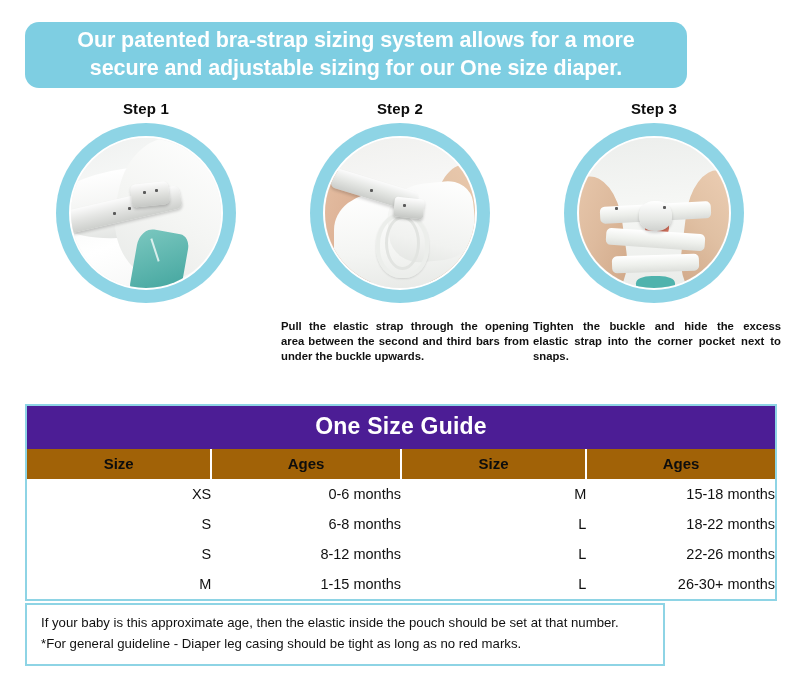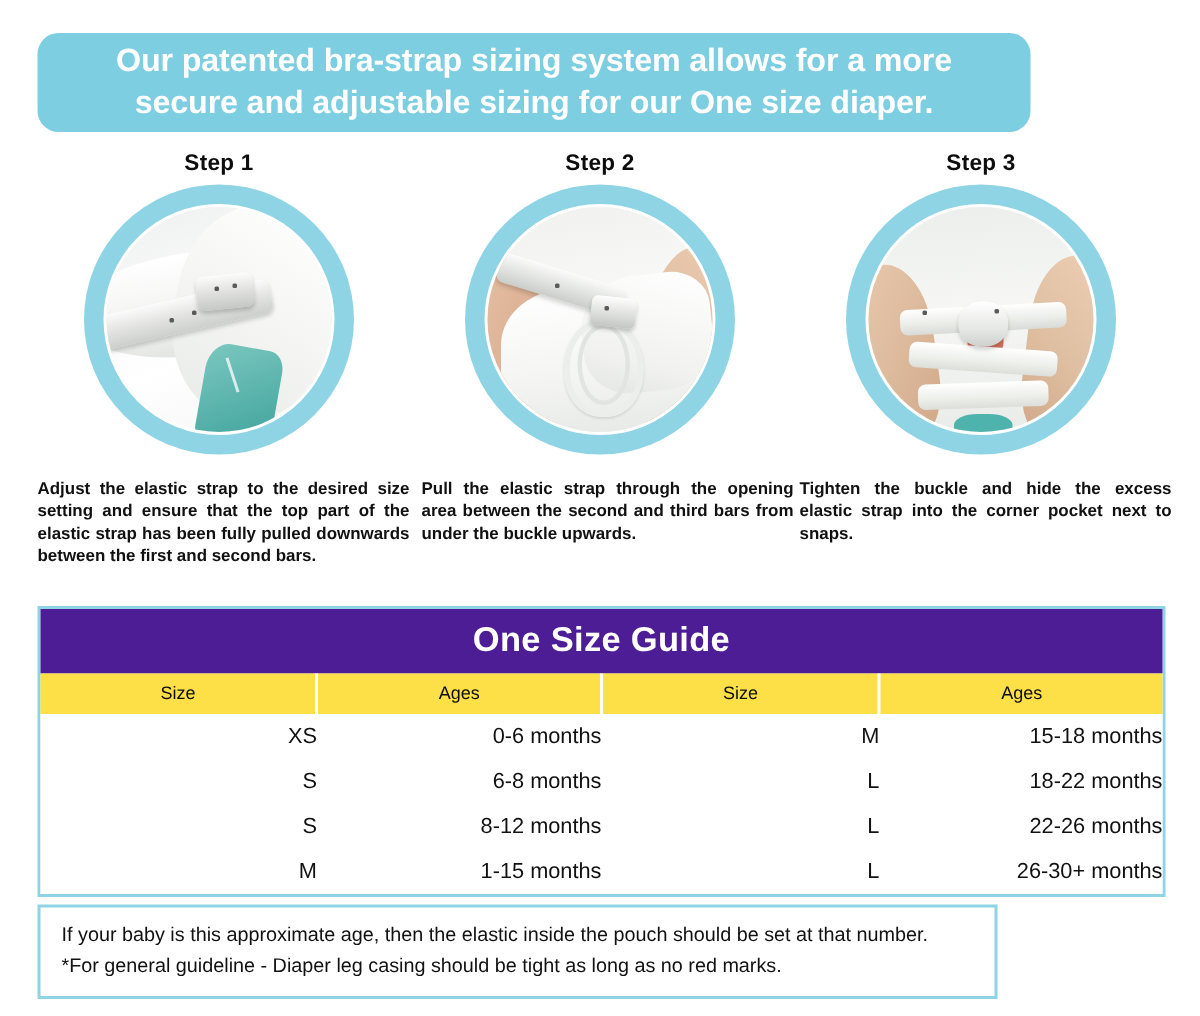--- a/index.html
+++ b/index.html
@@ -272,23 +272,23 @@
     text-align: center;
     padding: 7px 0 9px;
     letter-spacing: 0.2px;
   }
   table.size-table {
     width: 100%;
     border-collapse: collapse;
     table-layout: fixed;
   }
   table.size-table th {
-    background: #fde047;
-    font-size: 12px;
-    font-weight: 400;
+    background: #a16207;
+    font-size: 15px;
+    font-weight: 700;
     color: #0d0d0d;
     padding: 6px 0 7px;
     border-right: 2px solid #ffffff;
   }
   table.size-table th:last-child { border-right: none; }
   table.size-table td {
     font-size: 14.5px;
     font-weight: 400;
     color: #111111;
     text-align: right;
@@ -337,21 +337,20 @@
           <div class="p1-teal-lbl"></div>
           <div class="p1-strap"></div>
           <div class="p1-buckle"></div>
           <div class="tick" style="left:28%; top:49%;"></div>
           <div class="tick" style="left:38%; top:46%;"></div>
           <div class="tick" style="left:48%; top:35%;"></div>
           <div class="tick" style="left:56%; top:34%;"></div>
         </div>
       </div>
     </div>
-    <div class="step-caption cap-1">Adjust the elastic strap to the desired size setting and ensure that the top part of the elastic strap has been fully pulled downwards between the first and second bars.</div>
   </div>
 
   <div class="step">
     <div class="step-label">Step 2</div>
     <div class="circle-wrap">
       <div class="circle-inner">
         <div class="photo">
           <div class="p2-bg"></div>
           <div class="p2-skinL"></div>
           <div class="p2-skinR"></div>

